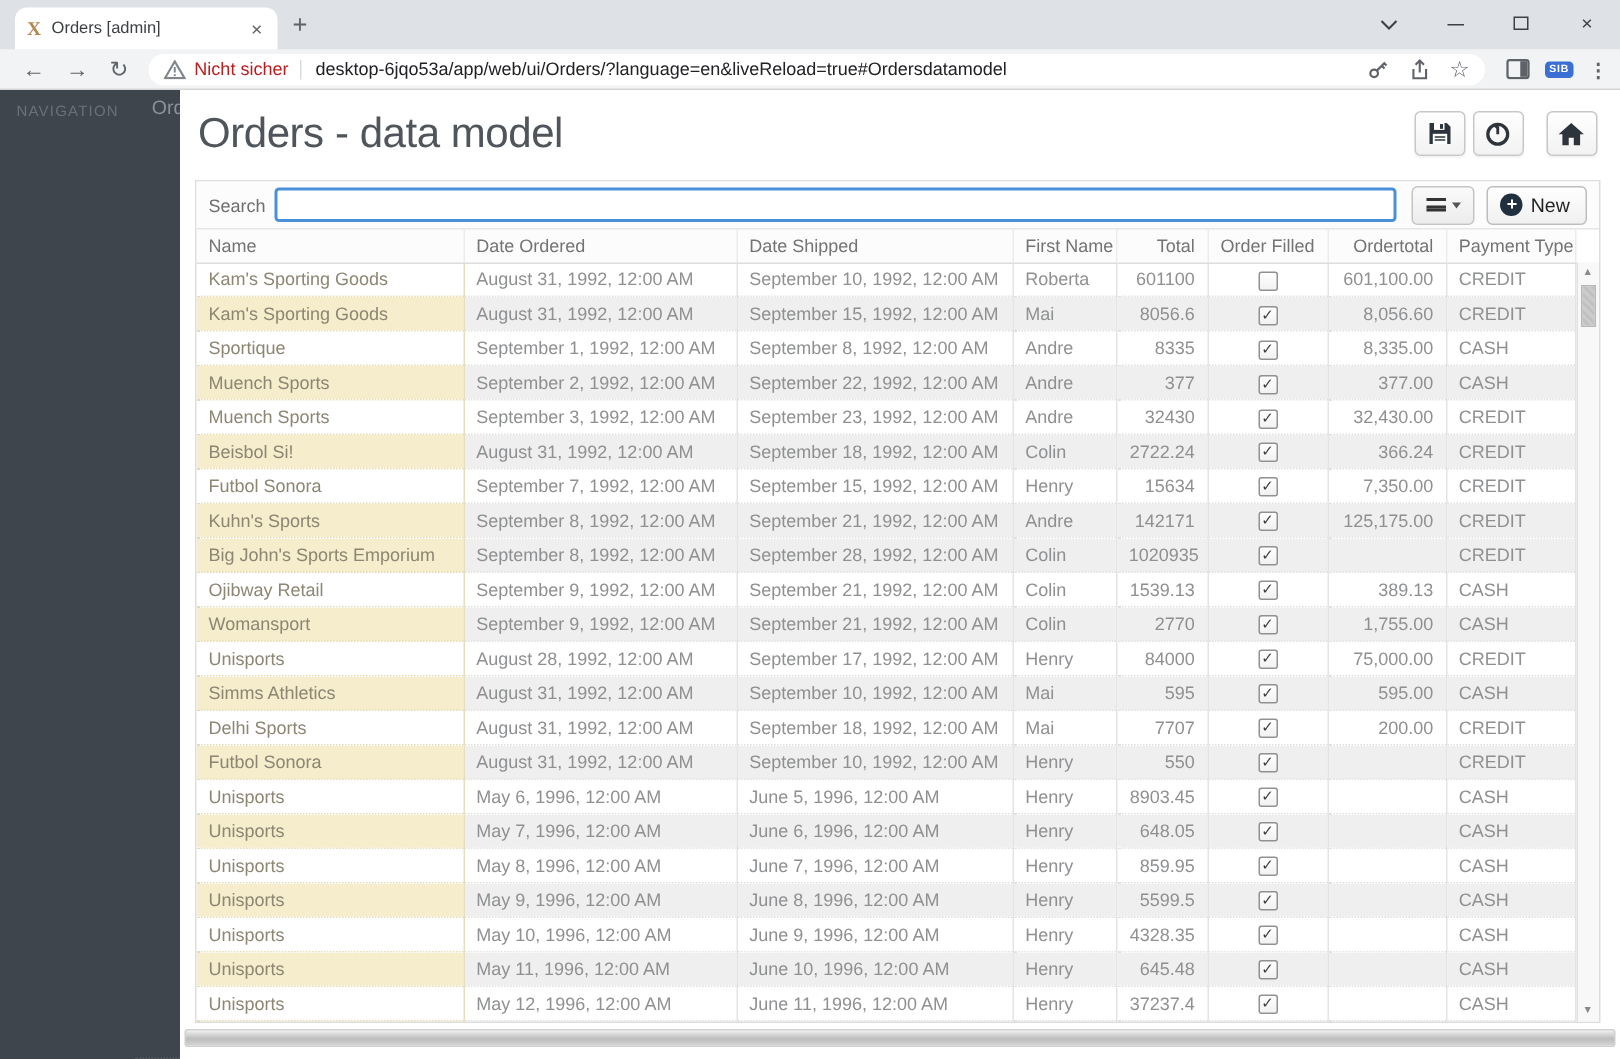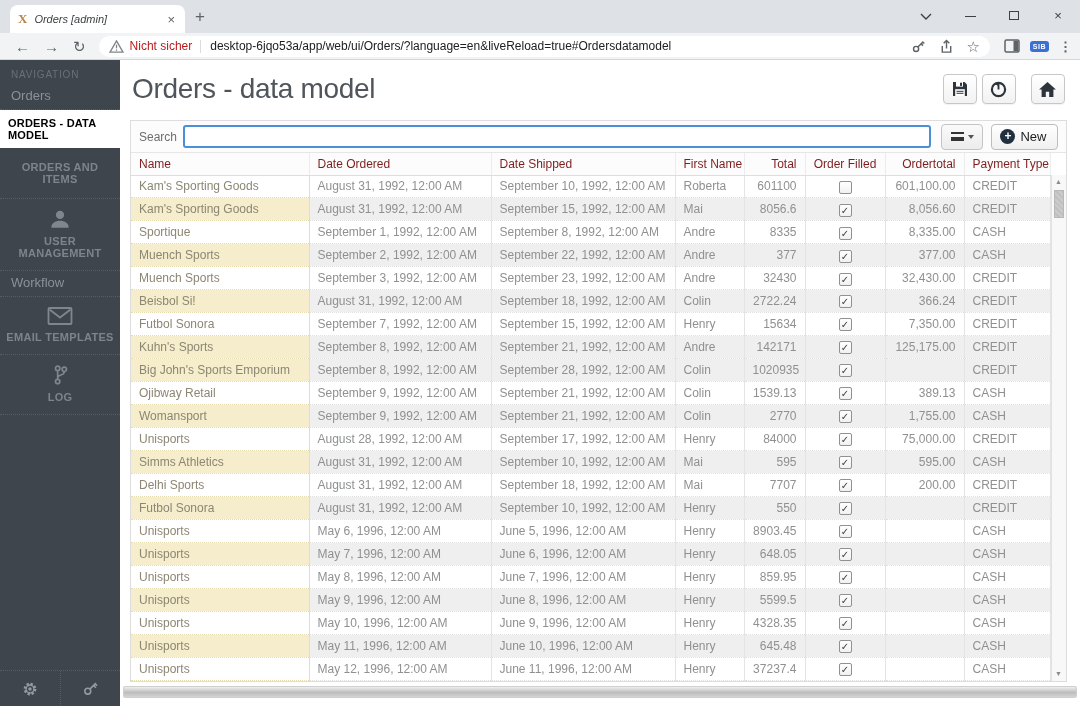--- a/index.html
+++ b/index.html
@@ -4,21 +4,21 @@
 <style>
   * { margin:0; padding:0; box-sizing:border-box; }
   html,body { width:1080px; height:706px; overflow:hidden; background:#fff;
               font-family:"Liberation Sans", sans-serif; }
 
   
   .tabstrip { height:33px; background:#dee1e6; display:flex; align-items:flex-end; position:relative; }
   .tab { margin-left:10px; width:175px; height:28px; background:#fff; border-radius:8px 8px 0 0;
          display:flex; align-items:center; padding:0 8px; }
   .favicon { font-family:"Liberation Serif", serif; font-weight:bold; font-size:13px; color:#b5874b; }
-  .tab-title { flex:1; font-size:11px; color:#3c4043; margin-left:7px; white-space:nowrap; overflow:hidden;font-style:italic; }
+  .tab-title { flex:1; font-size:11px; color:#3c4043; margin-left:7px; white-space:nowrap; overflow:hidden; }
   .tab-close { font-size:13px; color:#5f6368; padding:0 2px; cursor:default; }
   .newtab { font-size:17px; color:#5f6368; margin:0 0 6px 10px; }
   .win-controls { position:absolute; right:0; top:0; height:30px; display:flex; align-items:center; }
   .win-btn { width:44px; text-align:center; color:#3c4043; font-size:13px; }
   .win-btn svg { display:inline-block; vertical-align:middle; }
   .maxi { width:10px; height:9px; border:1.3px solid #3c4043; display:inline-block; }
   .mini { width:11px; border-top:1.6px solid #3c4043; display:inline-block; vertical-align:middle; }
 
   .btoolbar { height:27px; background:#f1f3f4; border-bottom:1px solid #d6d6d6; display:flex; align-items:center; padding:0 8px; }
   .navico { color:#5f6368; font-size:15px; margin:0 7px; line-height:1; }
@@ -28,21 +28,21 @@
   .omni-divider { width:1px; height:13px; background:#dadce0; margin-right:9px; }
   .url { color:#202124; font-weight:500; white-space:nowrap; overflow:hidden; flex:1; }
   .omni-icons { display:flex; align-items:center; gap:12px; margin-left:10px; }
   .after-box { display:flex; align-items:center; gap:10px; margin-left:8px; }
   .sib { background:#3b6fd4; color:#fff; font-size:7px; font-weight:bold; padding:2px 3px; border-radius:3px; letter-spacing:.5px; }
   .dots { color:#5f6368; font-size:13px; font-weight:bold; letter-spacing:0; }
 
   
   .app { display:flex; height:646px; }
 
-  .sidebar { flex:0 0 120px; width:120px; background:#3e454d; color:#828990; display:flex; flex-direction:column; }
+  .sidebar { flex:0 0 120px; width:120px; background:#3e454d; color:#828990; display:flex; flex-direction:row; }
   .nav-label { font-size:10px; letter-spacing:.8px; color:#6a7178; padding:9px 11px 4px; }
   .sb-section { font-size:13px; color:#8a9199; padding:4px 11px 6px; border-bottom:1px dotted #565d65; }
   .sb-active { background:#fff; color:#000; font-weight:bold; font-size:11px; padding:7px 8px; letter-spacing:.2px; }
   .sb-item { text-align:center; font-size:11px; font-weight:bold; color:#7d848c; padding:13px 6px;
              border-bottom:1px dotted #565d65; letter-spacing:.3px; }
   .sb-item-icon { text-align:center; font-size:11px; font-weight:bold; color:#7d848c; padding:9px 6px 11px;
              border-bottom:1px dotted #565d65; letter-spacing:.3px; }
   .sb-item-icon svg { display:block; margin:0 auto 5px; }
   .sb-spacer { flex:1; }
   .sb-bottom { display:flex; border-top:1px dotted #565d65; height:36px; }
@@ -68,21 +68,21 @@
   .bars::after { content:""; position:absolute; left:0; right:0; top:2.6px; border-top:2px solid #333; }
   .chev { width:0; height:0; border-left:3.5px solid transparent; border-right:3.5px solid transparent; border-top:4.5px solid #555; }
   .new-btn { margin-left:8px; height:26px; padding:0 10px 0 8px; border:1px solid #bdbdbd; border-radius:4px;
              background:linear-gradient(#ffffff,#f0f0f0); display:flex; align-items:center; gap:5px;
              font-size:13px; color:#222; }
   .plus-circle { width:15px; height:15px; border-radius:50%; background:#20303f; color:#fff; font-size:12px;
                  line-height:14px; text-align:center; font-weight:bold; }
 
   .table-area { display:flex; }
   table { border-collapse:collapse; table-layout:fixed; width:919px; }
-  th { height:22px; font-weight:normal; font-size:12px; color:#7f1d1d; text-align:left; padding:0 8px;
+  th { height:22px; font-weight:normal; font-size:12px; color:#737373; text-align:left; padding:0 8px;
        background:#fcfcfc; border-bottom:1px solid #ddd; border-right:1px solid #ececec; white-space:nowrap; overflow:hidden; }
   td { height:22px; font-size:12px; color:#8f9092; padding:0 8px; border-right:1px solid #e4e4e4;
        border-bottom:1px dotted #e0e0e0; white-space:nowrap; overflow:hidden; }
   tr.odd td { background:#fff; }
   tr.even td { background:#efefef; }
   td.name { background:#fcf5da; color:#8c8673; border-bottom:1px dotted #e5dcb2; border-right:1px solid #e7ddbc; }
   tr.even td.name { background:#f5edcc; }
   .al-right { text-align:right; }
   .al-center { text-align:center; }
   .cb { display:inline-block; width:13px; height:13px; border:1px solid #919191; border-radius:2px;

